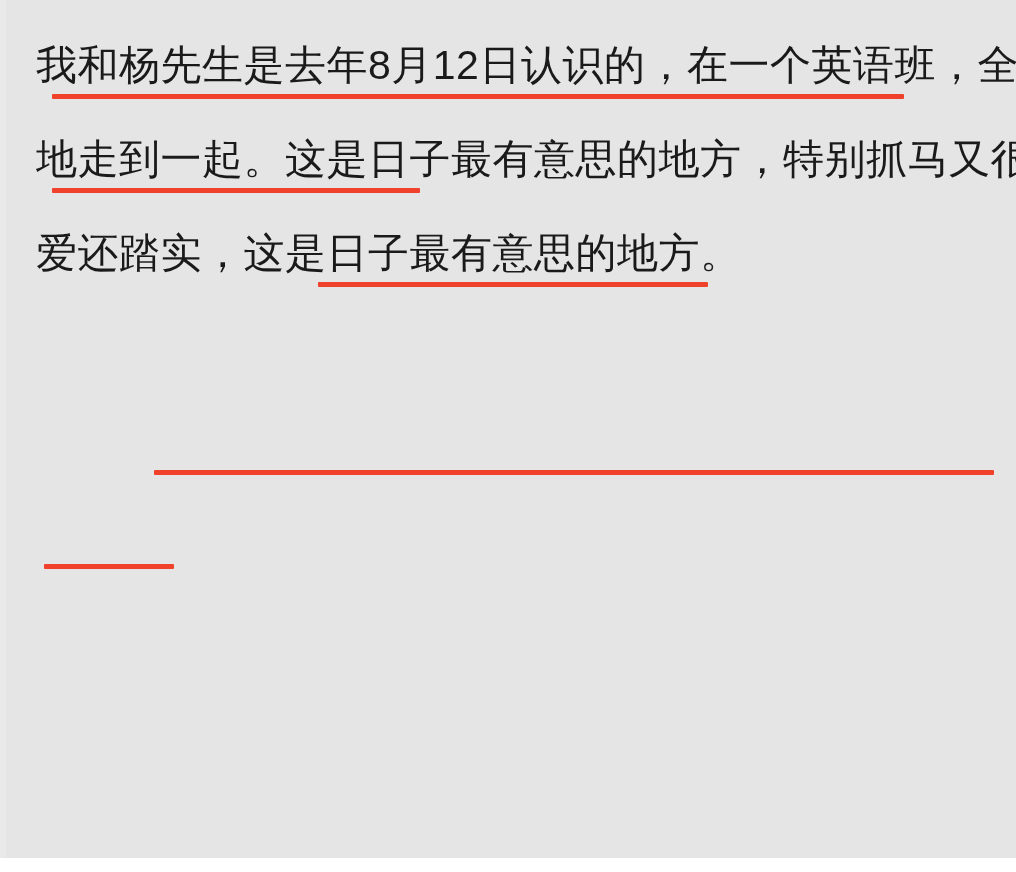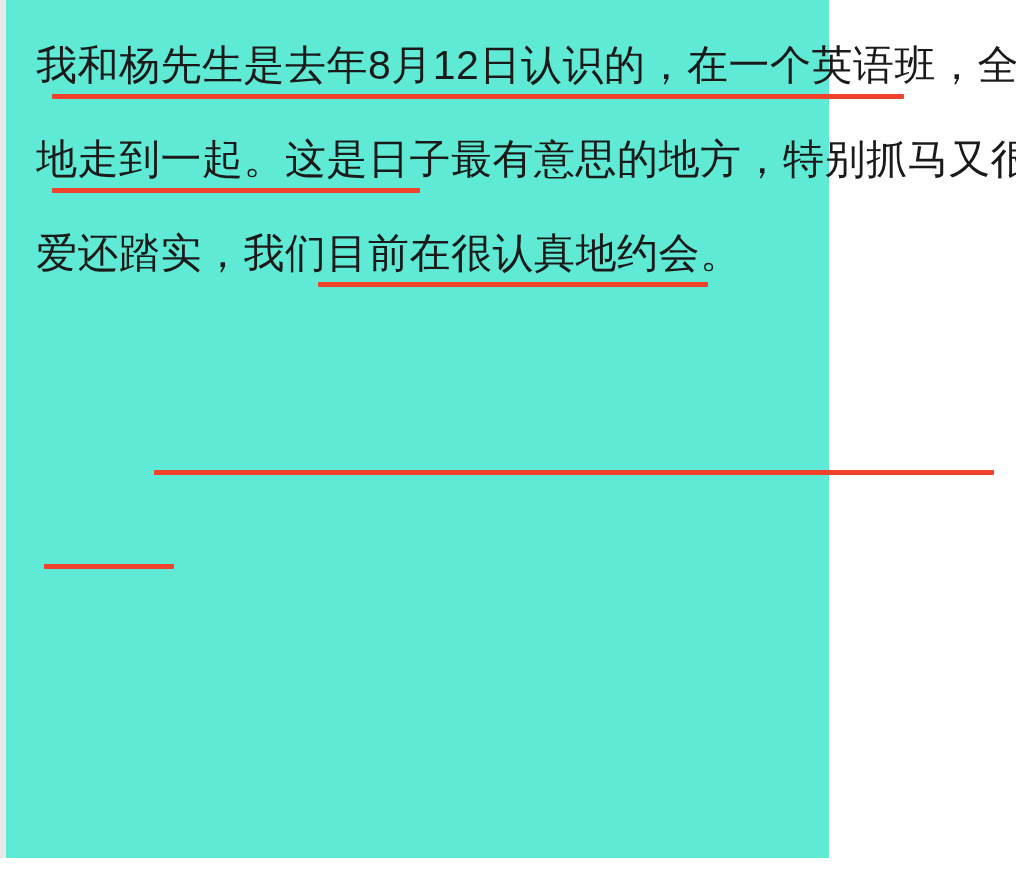--- a/index.html
+++ b/index.html
@@ -8,23 +8,23 @@
     background: #ffffff;
   }
   body {
     width: 1016px;
     height: 872px;
     font-family: "Liberation Sans", "DejaVu Sans", sans-serif;
     overflow: hidden;
   }
   #page {
     position: relative;
-    width: 829px;
+    width: 1016px;
     height: 872px;
-    background: #5eead4;
+    background: #e5e5e5;
     box-sizing: border-box;
   }
   .left-rule {
     position: absolute;
     left: 0;
     top: 0;
     width: 6px;
     height: 872px;
     background: #e9e9e9;
   }
@@ -71,21 +71,21 @@
 
   <div class="text-body">
 
     <div class="line">
       <span class="seg">我和杨先生是去年8月12日认识的，在一个英语班，全</span>
     </div>
     <div class="line">
       <span class="seg">地走到一起。这是日子最有意思的地方，特别抓马又很</span>
     </div>
     <div class="line">
-      <span class="seg">爱还踏实，我们目前在很认真地约会。</span>
+      <span class="seg">爱还踏实，这是日子最有意思的地方。</span>
     </div>
 
   </div>
 
   <div id="underlines">
       <div class="underline" style="left: 52px; top: 94px; width: 852px; background: rgb(240, 65, 42);"></div>
       <div class="underline" style="left: 52px; top: 188px; width: 368px; background: rgb(240, 65, 42);"></div>
       <div class="underline" style="left: 318px; top: 282px; width: 390px; background: rgb(240, 65, 42);"></div>
       <div class="underline" style="left: 154px; top: 470px; width: 840px; background: rgb(240, 65, 42);"></div>
       <div class="underline" style="left: 44px; top: 564px; width: 130px; background: rgb(240, 65, 42);"></div>

